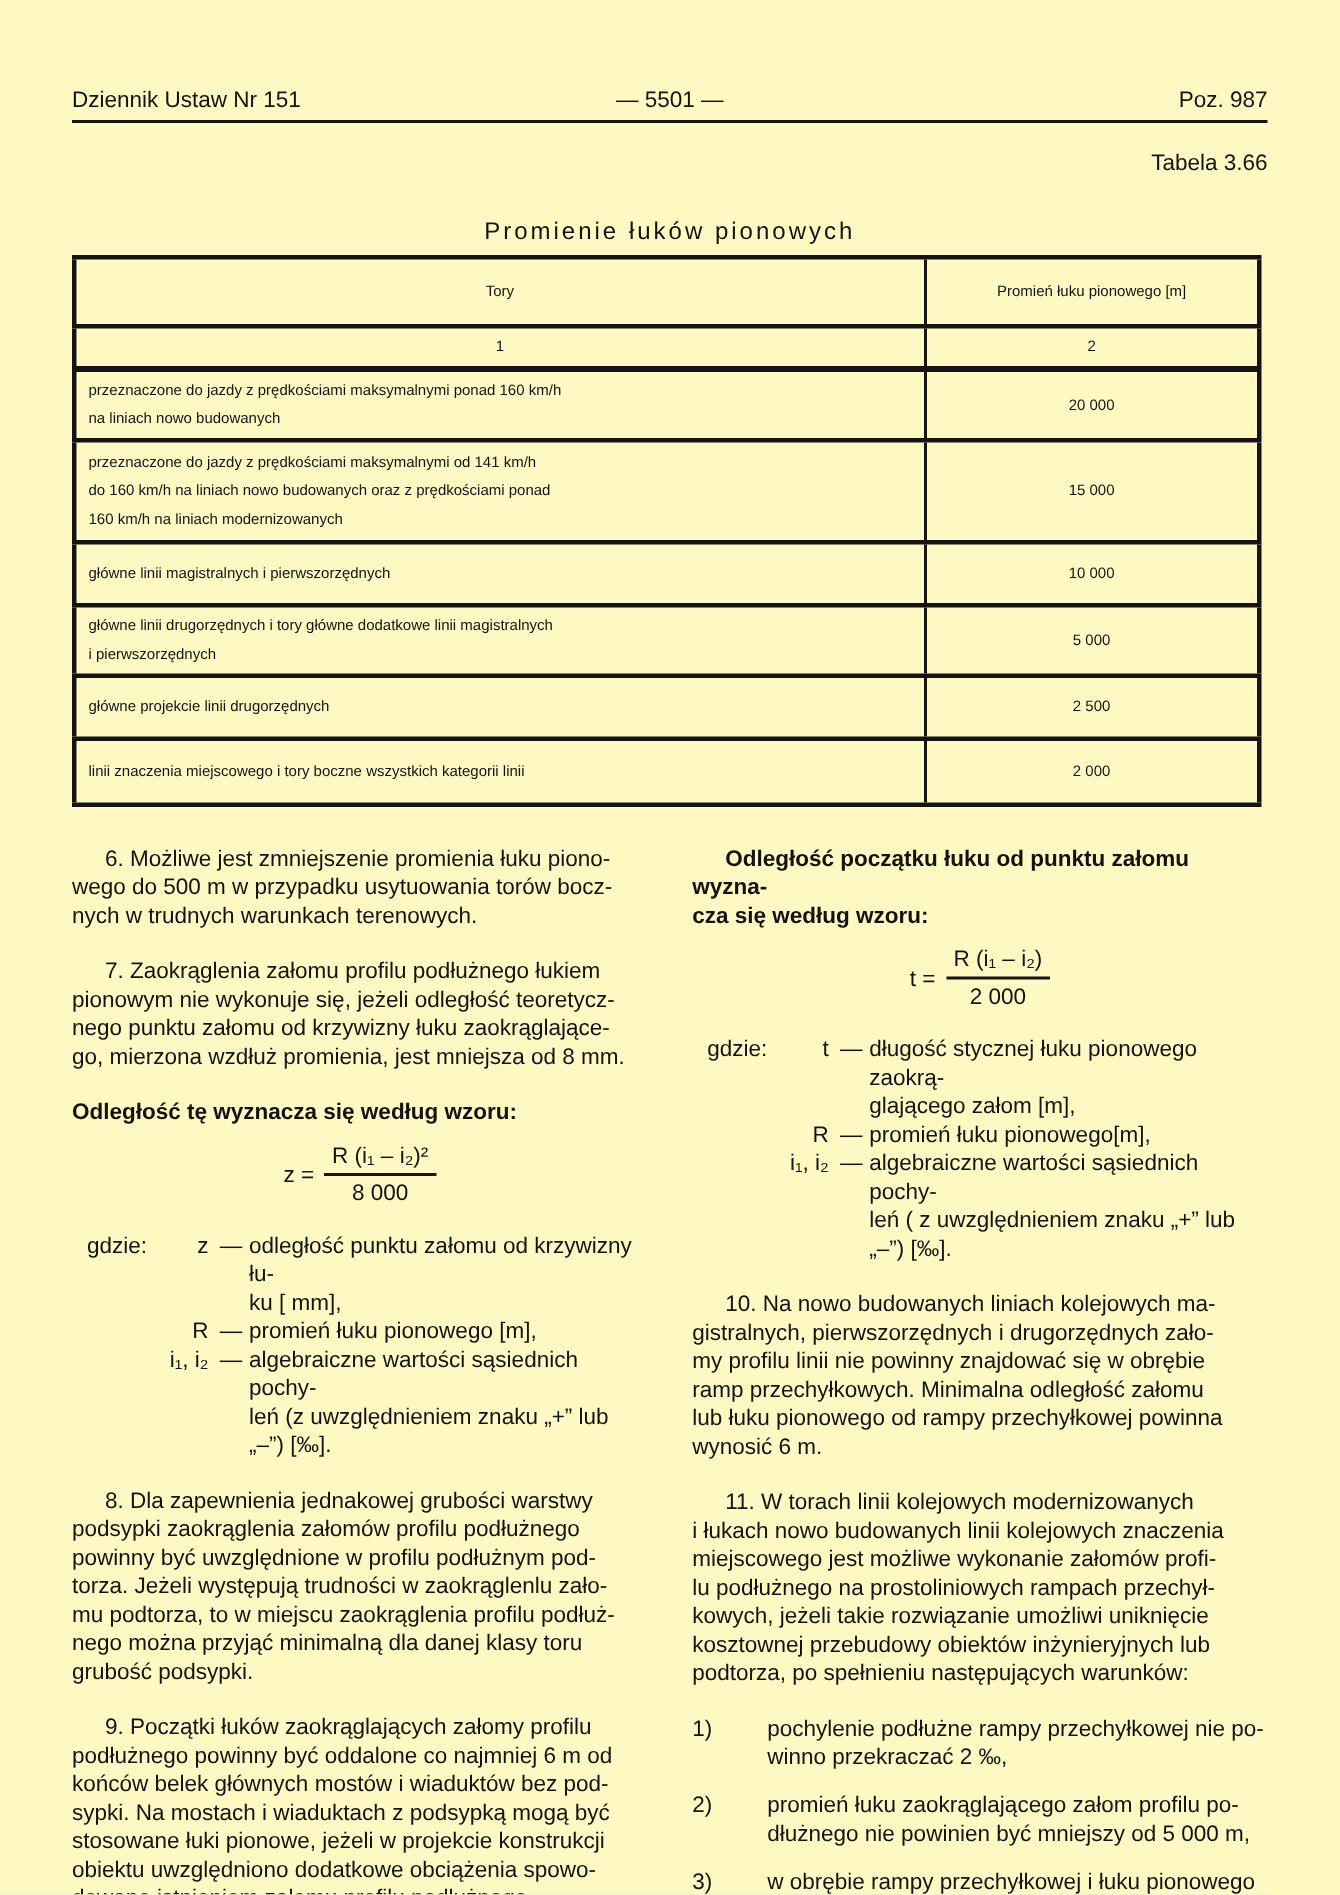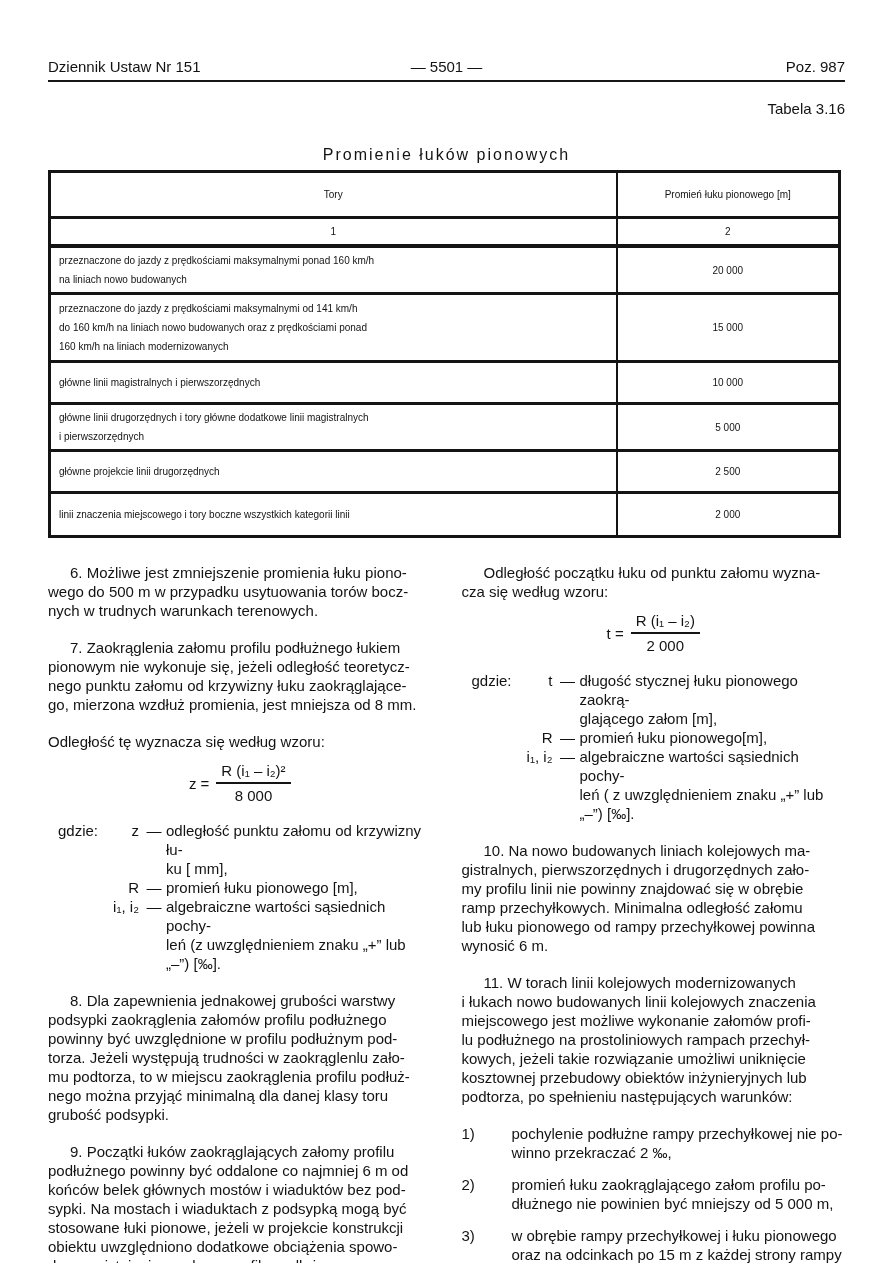--- a/index.html
+++ b/index.html
@@ -1,18 +1,18 @@
 <!DOCTYPE html>
 <html lang="pl"><head>
 <meta charset="utf-8">
 <style>
   html, body { margin:0; padding:0; background:#e8e8e8; }
   .page {
     position:relative; width:893px; height:1263px; margin:0 auto;
-    background:#ffffff; color:#131313; overflow:hidden;
+    background:#fef9c3; color:#131313; overflow:hidden;
     font-family:"Liberation Sans", sans-serif;
   }
   
   .hdr {
     position:absolute; top:58px; left:48px; width:797px;
     display:flex; align-items:baseline; font-size:15px;
   }
   .hdr .h-left  { width:260px; text-align:left; }
   .hdr .h-center{ flex:1; text-align:center; }
   .hdr .h-right { width:260px; text-align:right; }
@@ -44,21 +44,21 @@
   tr.r1 { height:46px; } tr.r2 { height:68px; } tr.r3 { height:42px; }
   tr.r4 { height:46px; } tr.r5 { height:42px; } tr.r6 { height:44px; }
   
   .cols {
     position:absolute; top:563px; left:48px; width:797px;
     display:flex; gap:30px; font-size:15px; line-height:19px;
   }
   .col { width:384px; }
   .col p { margin:0 0 18px; white-space:pre-line; text-align:left; }
   .col p.ind { text-indent:22px; }
-  .col p.tight { margin-bottom:6px; }
+  .col p.tight { margin-bottom:6px;font-weight:bold; }
   
   .formula {
     display:flex; justify-content:center; align-items:center;
     gap:7px; margin:10px 0 16px;
   }
   .frac { display:inline-flex; flex-direction:column; align-items:center; }
   .frac .fnum { padding:0 5px 2px; border-bottom:2px solid #141414; }
   .frac .fden { padding-top:2px; }
   
   .gdzie {
@@ -79,21 +79,21 @@
 
 <div class="page">
 
   <div class="hdr">
     <span class="h-left">Dziennik Ustaw Nr 151</span>
     <span class="h-center">— 5501 —</span>
     <span class="h-right">Poz. 987</span>
   </div>
   <div class="rule"></div>
 
-  <div class="tabela-label">Tabela 3.16</div>
+  <div class="tabela-label">Tabela 3.66</div>
   <div class="doc-title">Promienie łuków pionowych</div>
 
   <table class="radii">
     <colgroup>
         <col class="c1">
         <col class="c2">
       </colgroup>
     <tbody>
       <tr class="th-row">
         <td class="center">Tory</td>

